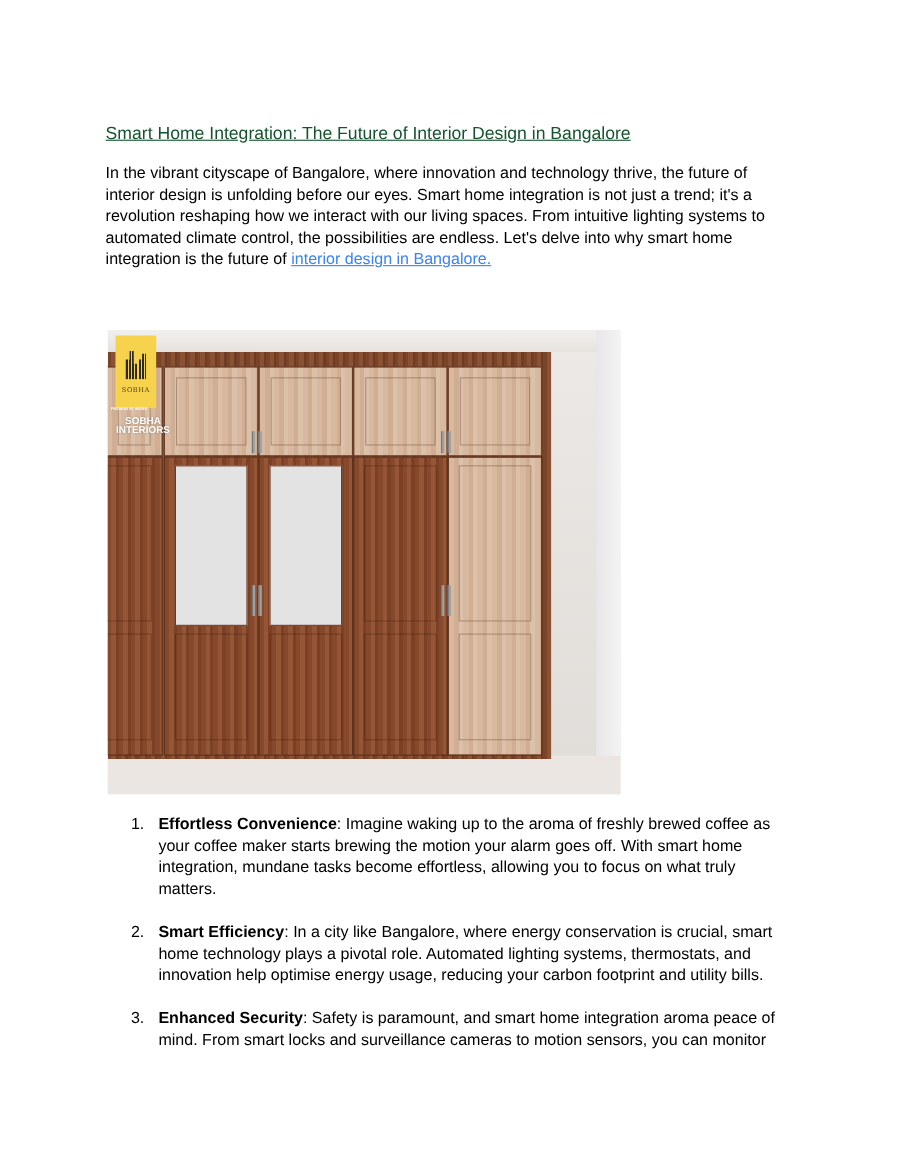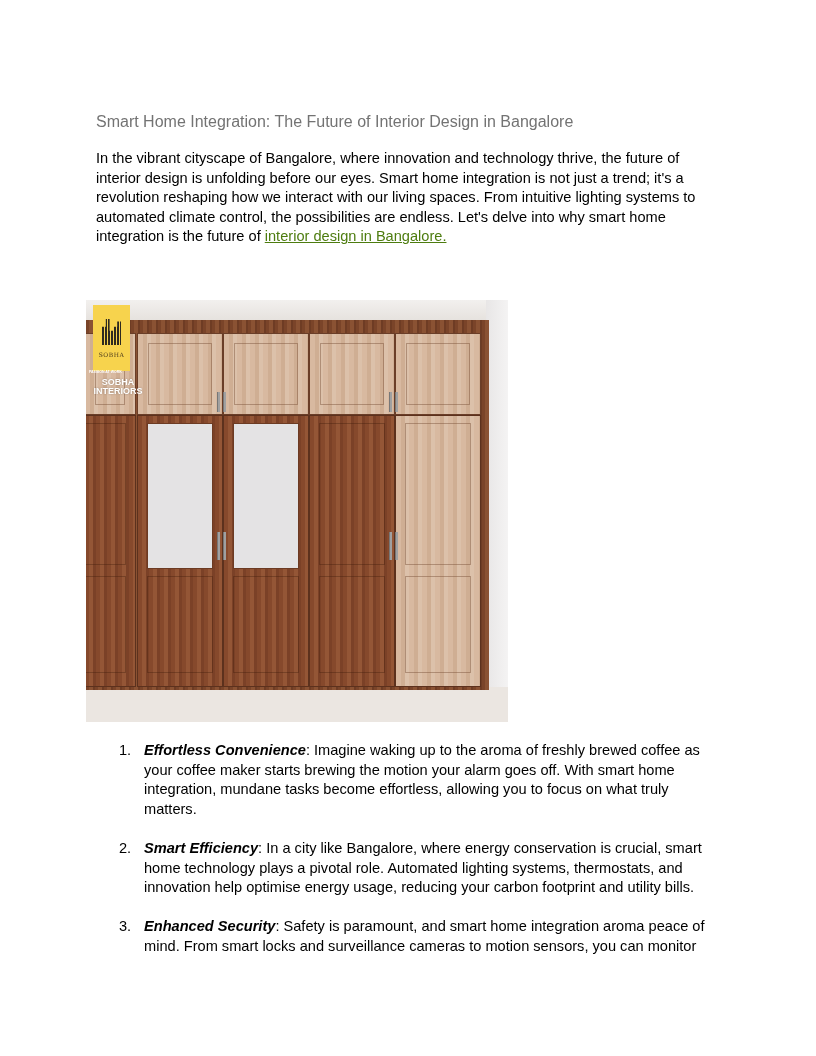--- a/index.html
+++ b/index.html
@@ -1,23 +1,23 @@
 <!DOCTYPE html>
 <html><head>
 <meta charset="utf-8">
 <style>
   html, body { margin: 0; padding: 0; background: #ffffff; }
   body { width: 816px; height: 1056px; position: relative; overflow: hidden;
          font-family: "Liberation Sans", sans-serif; color: #000; }
-  .title { position: absolute; left: 96px; top: 112px; font-size: 16px; line-height: 20px; color: #737373; }
+  .title { position: absolute; left: 96px; top: 112px; font-size: 16px; line-height: 20px; color: #14532d; text-decoration: underline; }
   .intro { position: absolute; left: 96px; top: 149px; width: 625px; font-size: 14.6px; line-height: 19.6px; }
-  .intro a { color: #4d7c0f; text-decoration: underline; }
+  .intro a { color: #3b82f6; text-decoration: underline; }
 
-  .photo { position: absolute; left: 86px; top: 300px; width: 422px; height: 422px; overflow: hidden;
-           background: linear-gradient(#ece9e6, #e0dcd8); }
+  .photo { position: absolute; left: 98px; top: 300px; width: 422px; height: 422px; overflow: hidden;
+           background: linear-gradient(#ece9e6, #e0dcd8); padding-left: 44px; }
   .ceiling { position: absolute; left: 0; top: 0; width: 100%; height: 20px; background: linear-gradient(#f2f0ee,#e6e2de); }
   .rightwall { position: absolute; right: 0; top: 0; width: 22px; height: 100%; background: linear-gradient(90deg,#e8e6e6,#f4f3f3); }
   .floor { position: absolute; left: 0; bottom: 0; width: 100%; height: 35px; background: #ebe6e1; }
   .unit { position: absolute; left: 0; top: 20px; width: 403px; height: 370px;
           background: repeating-linear-gradient(90deg,#7a4429 0 3px,#8a5233 3px 7px,#6e3c24 7px 9px); }
   .upper { position: absolute; top: 13px; height: 80px; border: 1px solid #6a3e28;
            background: repeating-linear-gradient(90deg,#d8b9a0 0 5px,#cfae93 5px 9px,#dcc1aa 9px 13px); }
   .upper::after { content:""; position:absolute; left:10px; top:9px; right:10px; bottom:9px; border:1px solid rgba(120,80,55,.45); }
   .lower { position: absolute; top: 95px; height: 270px; border: 1px solid #5c311d;
            background: repeating-linear-gradient(90deg,#86492c 0 4px,#945636 4px 8px,#7b4127 8px 11px); }
@@ -32,21 +32,21 @@
           clip-path: polygon(0 30%,20% 30%,20% 0,40% 0,40% 45%,60% 45%,60% 30%,80% 30%,80% 10%,100% 10%,100% 100%,0 100%); }
   .logo-word { position: absolute; left: 0; width: 100%; top: 46px; text-align: center; font-family: "DejaVu Serif", serif;
                font-size: 6px; letter-spacing: 0.5px; color: #4b3a1b; }
   .tagline { position: absolute; left: 3px; top: 70px; width: 50px; font-size: 3.5px; color: #fff; font-weight: bold; }
   .brand { position: absolute; left: 2px; top: 78px; width: 60px; text-align: center; font-size: 9px; line-height: 9px;
            color: #fff; font-weight: bold; text-shadow: 0 0 2px rgba(0,0,0,.3); }
 
   .list { position: absolute; left: 96px; top: 741px; width: 625px; font-size: 14.6px; line-height: 19.6px; }
   .item { position: relative; padding-left: 48px; margin-bottom: 19.6px; }
   .num { position: absolute; left: 23px; top: 0; }
-  .item b { font-weight: bold; font-style: italic; }
+  .item b { font-weight: bold; }
 </style>
 </head>
 <body>
 
 <div class="title">Smart Home Integration: The Future of Interior Design in Bangalore</div>
 
 <p class="intro" style="margin:0"><span>In the vibrant cityscape of Bangalore, where innovation and technology thrive, the future of interior design is unfolding before our eyes. Smart home integration is not just a trend; it's a revolution reshaping how we interact with our living spaces. From intuitive lighting systems to automated climate control, the possibilities are endless. Let's delve into why smart home integration is the future of </span><a>interior design in Bangalore.</a></p>
 
 <div class="photo">
   <div class="ceiling"></div>

